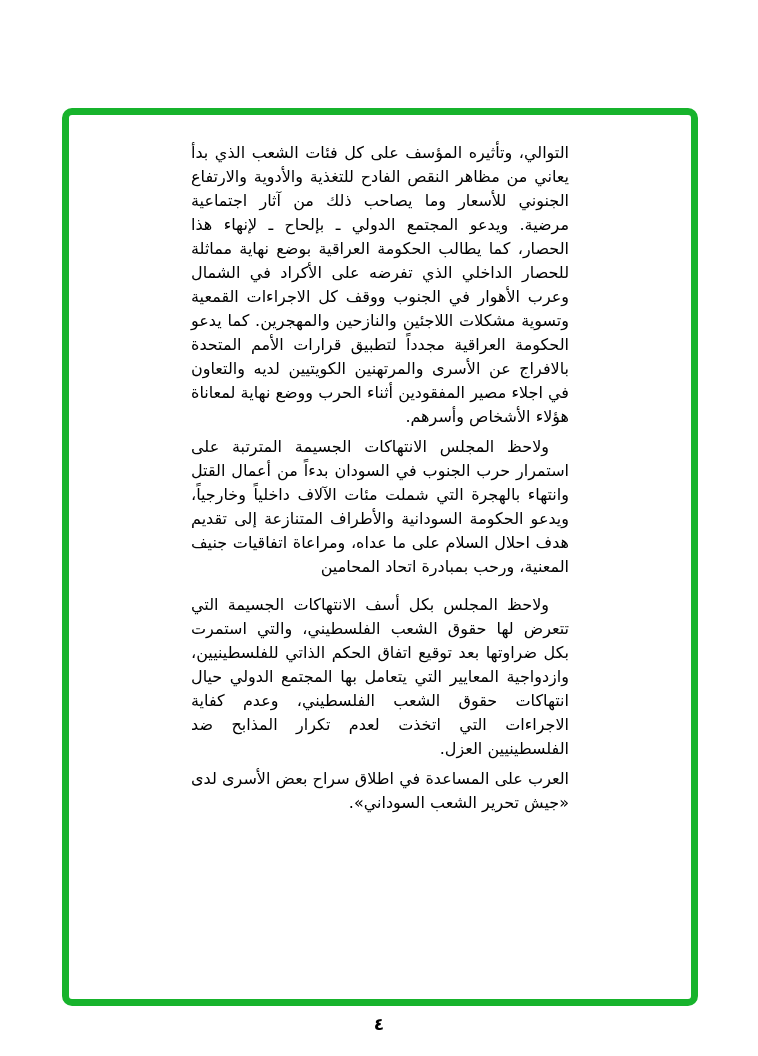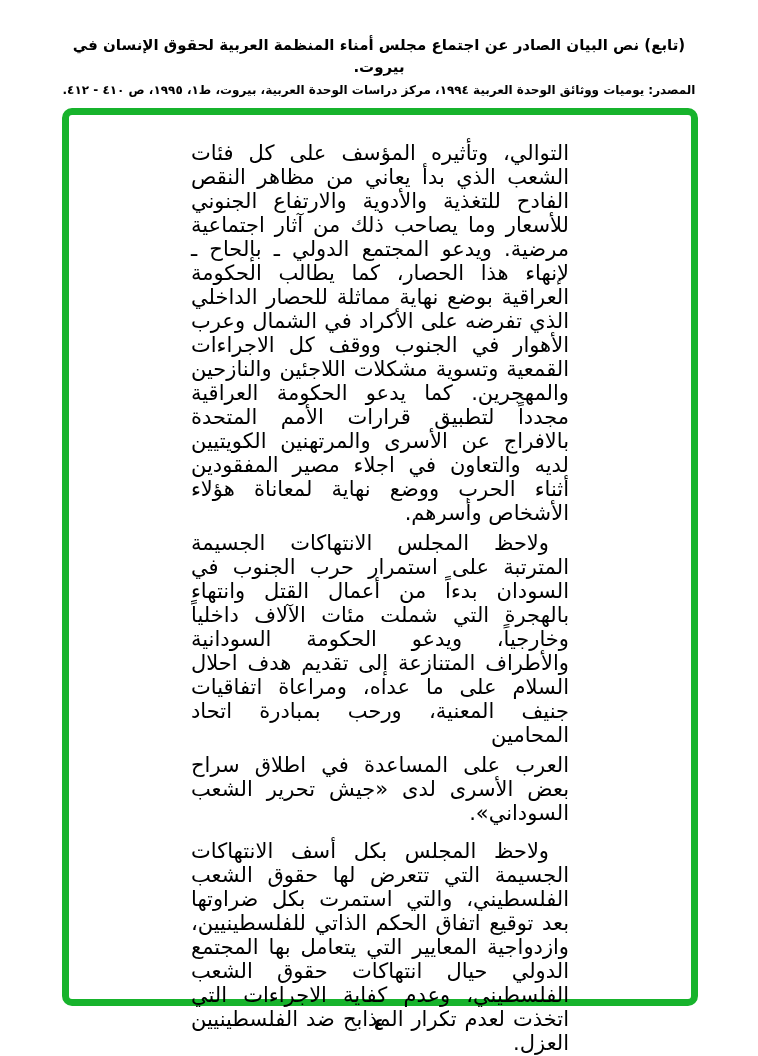--- a/index.html
+++ b/index.html
@@ -46,21 +46,21 @@
     box-sizing: border-box;
     border: 7px solid #17b32c;
     border-radius: 10px;
     background: #ffffff;
   }
   .text-column {
     width: 378px;
     margin: 26px auto 0 auto;
     direction: rtl;
     text-align: justify;
-    font-size: 21px;
+    font-size: 16px;
     line-height: 24px;
   }
   .text-column p {
     margin: 0 0 6px 0;
   }
   .text-column p.indented {
     text-indent: 20px;
   }
   .text-column p.gap-before {
     margin-top: 14px;
@@ -76,31 +76,27 @@
     font-size: 17px;
     font-weight: bold;
     direction: rtl;
   }
 </style>
 </head>
 <body>
 
 <div class="page">
 
-  <div class="page-header">
-    <div class="header-title">(تابع) نص البيان الصادر عن اجتماع مجلس أمناء المنظمة العربية لحقوق الإنسان في بيروت.</div>
-    <div class="header-source">المصدر: يوميات ووثائق الوحدة العربية ١٩٩٤، مركز دراسات الوحدة العربية، بيروت، ط١، ١٩٩٥، ص ٤١٠ - ٤١٢.</div>
-  </div>
 
   <div class="document-frame" style="border-color: rgb(23, 179, 44);">
     <div class="text-column">
       <p class="body-paragraph">التوالي، وتأثيره المؤسف على كل فئات الشعب الذي بدأ يعاني من مظاهر النقص الفادح للتغذية والأدوية والارتفاع الجنوني للأسعار وما يصاحب ذلك من آثار اجتماعية مرضية. ويدعو المجتمع الدولي ـ بإلحاح ـ لإنهاء هذا الحصار، كما يطالب الحكومة العراقية بوضع نهاية مماثلة للحصار الداخلي الذي تفرضه على الأكراد في الشمال وعرب الأهوار في الجنوب ووقف كل الاجراءات القمعية وتسوية مشكلات اللاجئين والنازحين والمهجرين. كما يدعو الحكومة العراقية مجدداً لتطبيق قرارات الأمم المتحدة بالافراج عن الأسرى والمرتهنين الكويتيين لديه والتعاون في اجلاء مصير المفقودين أثناء الحرب ووضع نهاية لمعاناة هؤلاء الأشخاص وأسرهم.</p>
       <p class="body-paragraph indented">ولاحظ المجلس الانتهاكات الجسيمة المترتبة على استمرار حرب الجنوب في السودان بدءاً من أعمال القتل وانتهاء بالهجرة التي شملت مئات الآلاف داخلياً وخارجياً، ويدعو الحكومة السودانية والأطراف المتنازعة إلى تقديم هدف احلال السلام على ما عداه، ومراعاة اتفاقيات جنيف المعنية، ورحب بمبادرة اتحاد المحامين</p>
+      <p class="body-paragraph indented gap-before">ولاحظ المجلس بكل أسف الانتهاكات الجسيمة التي تتعرض لها حقوق الشعب الفلسطيني، والتي استمرت بكل ضراوتها بعد توقيع اتفاق الحكم الذاتي للفلسطينيين، وازدواجية المعايير التي يتعامل بها المجتمع الدولي حيال انتهاكات حقوق الشعب الفلسطيني، وعدم كفاية الاجراءات التي اتخذت لعدم تكرار المذابح ضد الفلسطينيين العزل.</p>
       <p class="body-paragraph">العرب على المساعدة في اطلاق سراح بعض الأسرى لدى «جيش تحرير الشعب السوداني».</p>
-      <p class="body-paragraph indented gap-before">ولاحظ المجلس بكل أسف الانتهاكات الجسيمة التي تتعرض لها حقوق الشعب الفلسطيني، والتي استمرت بكل ضراوتها بعد توقيع اتفاق الحكم الذاتي للفلسطينيين، وازدواجية المعايير التي يتعامل بها المجتمع الدولي حيال انتهاكات حقوق الشعب الفلسطيني، وعدم كفاية الاجراءات التي اتخذت لعدم تكرار المذابح ضد الفلسطينيين العزل.</p>
     </div>
   </div>
 
   <div class="page-footer">
     <span class="page-number">٤</span>
   </div>
 
 </div>
 
 </body></html>

